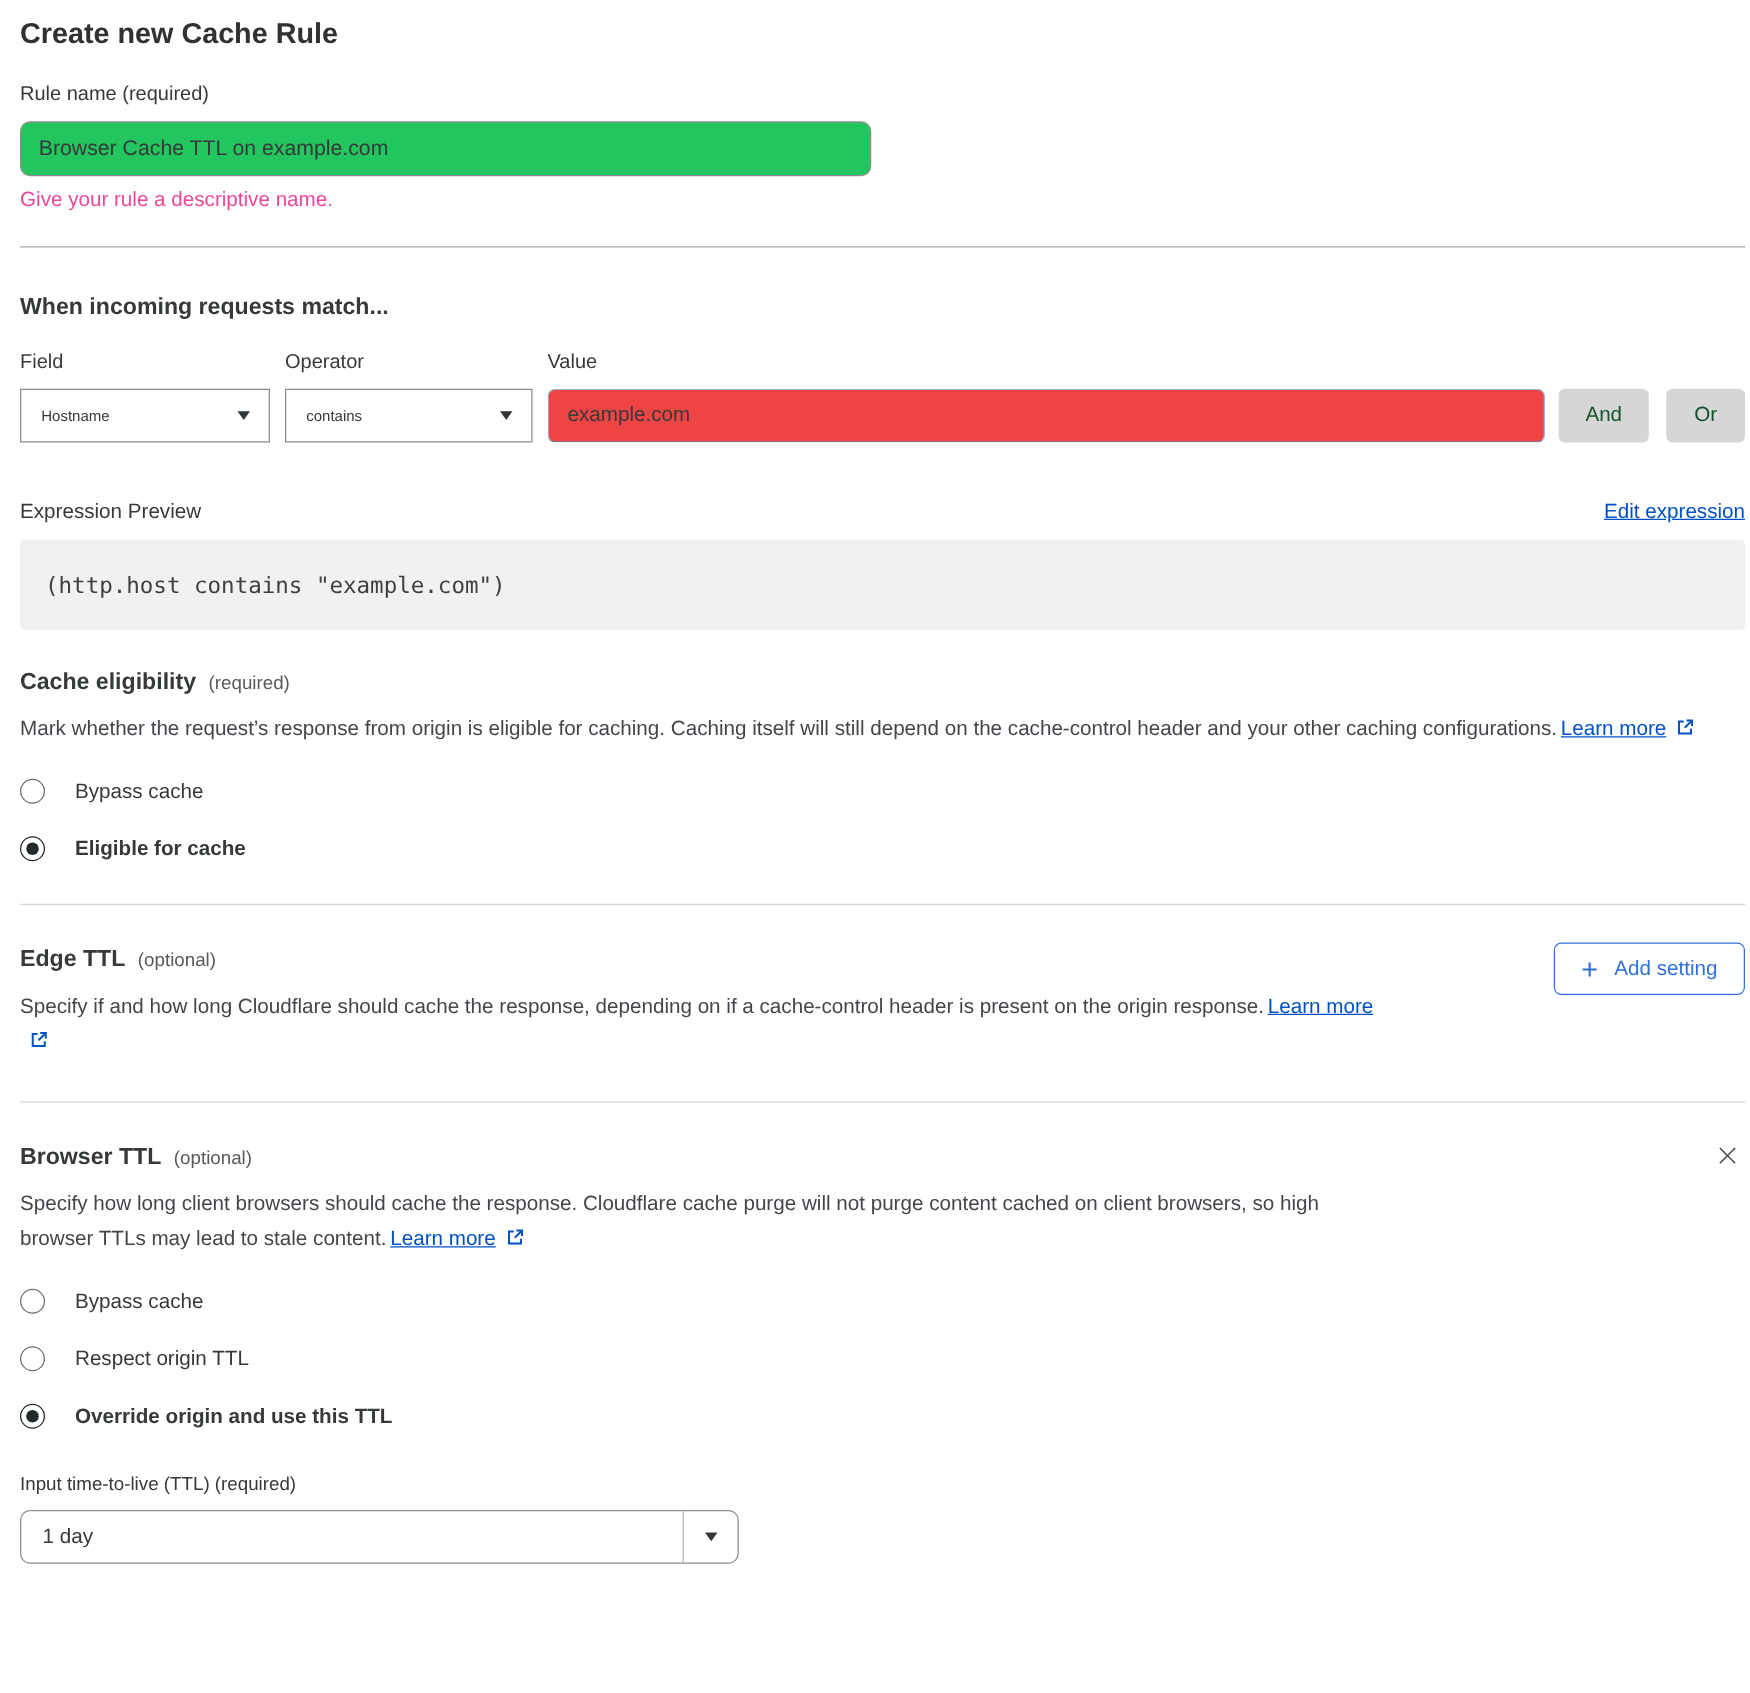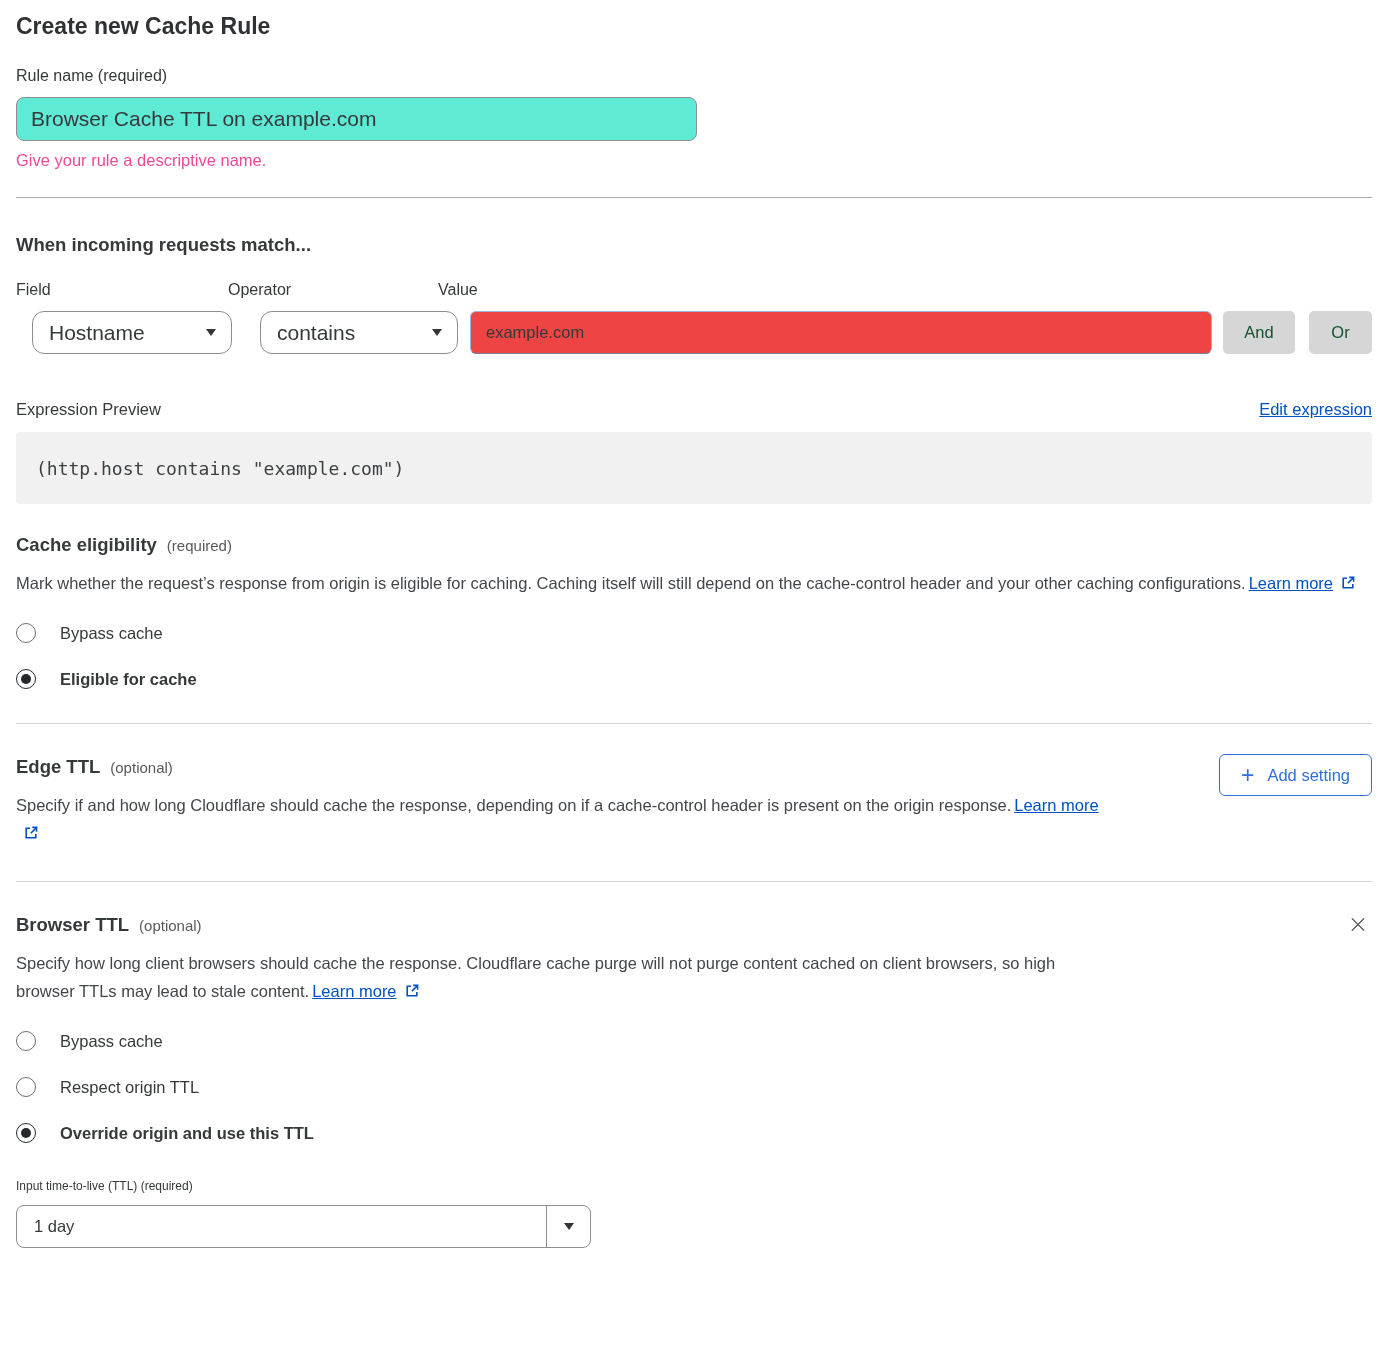--- a/index.html
+++ b/index.html
@@ -3,47 +3,47 @@
 <meta charset="utf-8">
 <style>
   * { box-sizing: border-box; }
   html,body { margin:0; padding:0; background:#fff; }
   body {
     width:1400px; height:1354px;
     font-family:"Liberation Sans", sans-serif;
     color:#36393a;
     overflow:hidden;
   }
-  .container { padding:0 28px 0 16px; }
+  .container { padding:0 4px 0 16px; }
 
   h1.page-title { font-size:23px; font-weight:700; color:#2f3133; margin:13px 0 0; }
 
   .field-label { font-size:16px; color:#36393a; margin-top:27px; }
   .text-input {
     display:block; margin-top:12px; width:681px; height:44px;
     border:1px solid #8d8d8d; border-radius:8px; padding:0 14px;
-    font-family:"Liberation Sans", sans-serif; font-size:21px; color:#36393a; background:#5eead4;
+    font-family:"Liberation Sans", sans-serif; font-size:17px; color:#36393a; background:#22c55e;
   }
   .helper { font-size:16.5px; color:#ec4899; margin-top:10px; }
 
   hr.divider-dark  { border:none; border-top:1px solid #a8a8a8; margin:27px 0 0; }
   hr.divider-light { border:none; border-top:1px solid #d4d4d4; margin:34px 0 0; }
 
   h2.section-h { font-size:18.5px; font-weight:700; margin:36px 0 0; }
 
   .cols-labels { display:flex; margin-top:25px; font-size:16px; }
   .cols-labels .c1 { width:212px; }
   .cols-labels .c2 { width:210px; }
   .cols-labels .c3 { flex:1; }
 
   .controls-row { display:flex; align-items:stretch; margin-top:12px; }
   .select-box {
-    width:200px; height:43px; border:1px solid #8d8d8d; border-radius:12px;
+    width:200px; height:43px; border:1px solid #8d8d8d; border-radius:0;
     background:#fff; display:flex; align-items:center; justify-content:space-between;
-    padding:0 15px 0 16px; font-size:21px; margin-right:12px; cursor:pointer;margin-left:16px;
+    padding:0 15px 0 16px; font-size:12px; margin-right:12px; cursor:pointer;
   }
   .select-box.op { width:198px; }
   .tri { width:0; height:0; border-left:5.5px solid transparent; border-right:5.5px solid transparent; border-top:7px solid #33373a; }
   .value-input {
     flex:1; height:43px; background:#ef4444;
     border:1px solid #9db3d8; border-bottom-color:#75819b; border-radius:6px;
     padding:0 15px; font-family:"Liberation Sans", sans-serif; font-size:16.5px; color:#36393a;
   }
   .btn-gray {
     height:43px; border:none; border-radius:5px; background:#d6d6d6;
@@ -90,21 +90,21 @@
     display:flex; align-items:center; padding:0 21px; cursor:pointer;
   }
   .plus-glyph { font-size:23px; font-weight:400; margin-right:13px; line-height:1; }
   .close-btn {
     position:absolute; right:0; top:-4px; width:28px; height:28px;
     background:none; border:none; cursor:pointer; display:flex; align-items:center; justify-content:center;
   }
   .para.narrow-edge { max-width:1102px; }
   .para.narrow-browser { max-width:1090px; }
 
-  .ttl-label { font-size:12px; margin-top:36px; }
+  .ttl-label { font-size:15px; margin-top:36px; }
   .ttl-select {
     margin-top:12px; width:575px; height:43px; border:1px solid #8d8d8d; border-radius:8px;
     position:relative; display:flex; align-items:center; padding-left:17px;
     font-size:16.5px; background:#fff; cursor:pointer;
   }
   .ttl-arrow-box {
     position:absolute; right:0; top:0; bottom:0; width:44px;
     border-left:1px solid #8d8d8d; border-radius:0 8px 8px 0;
     display:flex; align-items:center; justify-content:center;
   }

